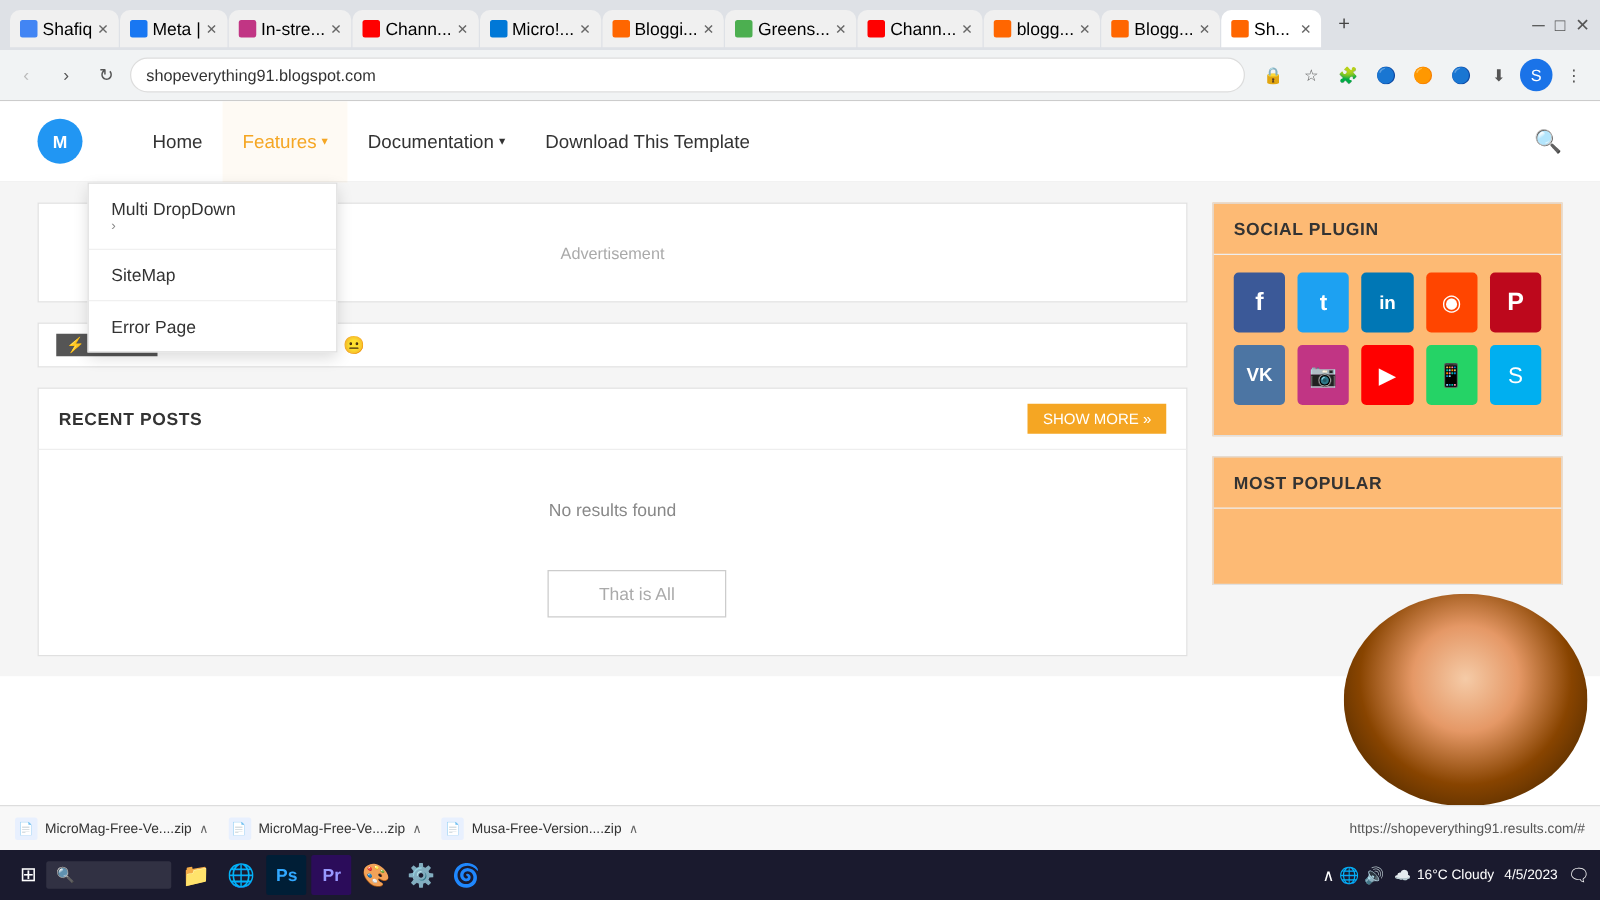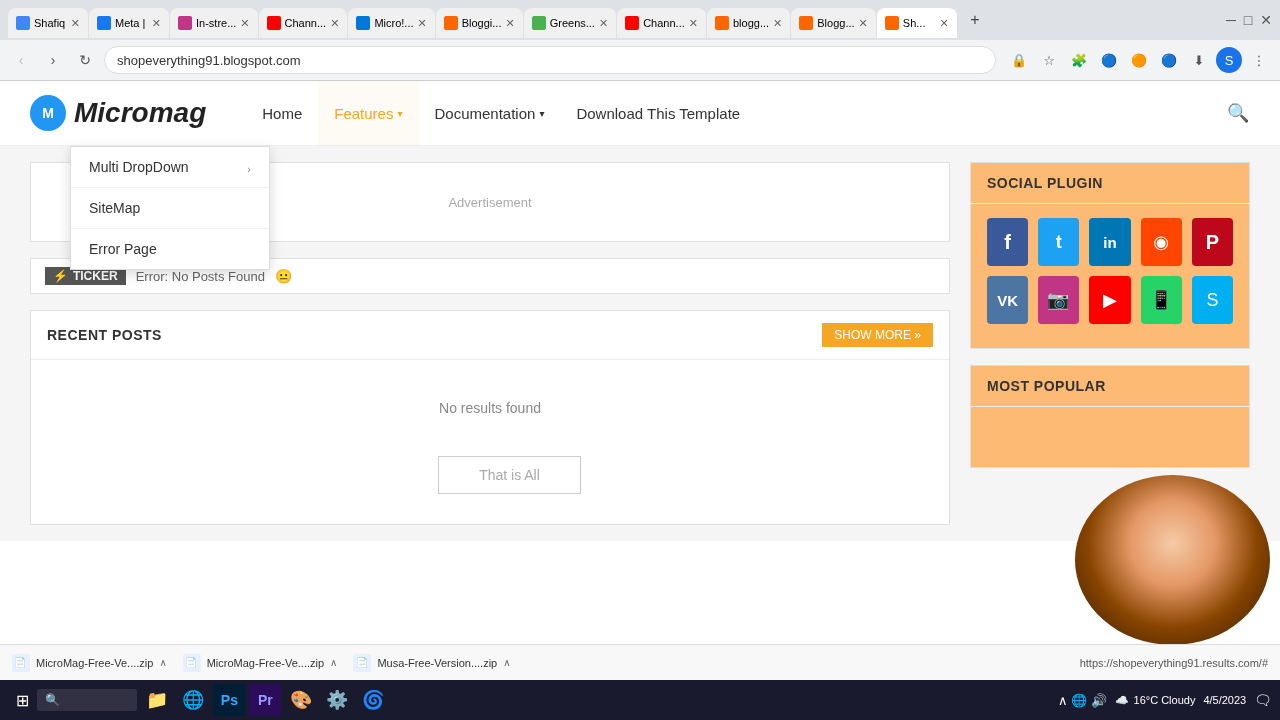--- a/index.html
+++ b/index.html
@@ -5,21 +5,21 @@
     * { margin: 0; padding: 0; box-sizing: border-box; }
     body { font-family: Arial, sans-serif; background: #f5f5f5; font-size: 14px; overflow: hidden; width: 1280px; height: 720px; }
 
     
     .browser-chrome { background: #dee1e6; width: 100%; }
     .browser-title-bar { display: flex; align-items: center; height: 40px; padding: 0 8px; gap: 4px; background: #dee1e6; }
     .browser-tabs { display: flex; align-items: flex-end; height: 36px; overflow: hidden; gap: 1px; }
     .browser-tab { display: flex; align-items: center; background: #f0f0f0; height: 30px; padding: 0 8px; border-radius: 8px 8px 0 0; font-size: 12px; max-width: 140px; min-width: 80px; gap: 4px; cursor: pointer; white-space: nowrap; overflow: hidden; }
     .browser-tab.active { background: #fff; }
     .browser-tab .tab-favicon { width: 14px; height: 14px; border-radius: 2px; flex-shrink: 0; }
-    .browser-tab .tab-title { overflow: hidden; text-overflow: ellipsis; font-size: 11px; }
+    .browser-tab .tab-title { overflow: hidden; text-overflow: ellipsis; font-size: 14px; }
     .browser-tab .tab-close { margin-left: auto; font-size: 11px; color: #666; flex-shrink: 0; }
     .tab-favicon-shafiq { background: #4285f4; }
     .tab-favicon-meta { background: #1877f2; }
     .tab-favicon-instr { background: #c13584; }
     .tab-favicon-chan { background: #ff0000; }
     .tab-favicon-micro { background: #0078d7; }
     .tab-favicon-blog { background: #ff6600; }
     .tab-favicon-green { background: #4caf50; }
     .new-tab-btn { width: 28px; height: 28px; border-radius: 50%; border: none; background: transparent; cursor: pointer; font-size: 16px; color: #444; display: flex; align-items: center; justify-content: center; }
     .browser-controls { background: #f1f3f4; padding: 6px 8px; display: flex; align-items: center; gap: 6px; border-bottom: 1px solid #ccc; }
@@ -39,21 +39,21 @@
     .logo-icon { width: 36px; height: 36px; background: #2196f3; border-radius: 50%; display: flex; align-items: center; justify-content: center; color: #fff; font-size: 14px; font-weight: bold; }
     .logo-text { font-size: 28px; font-weight: bold; color: #222; font-style: italic; }
     .nav-links { display: flex; align-items: center; gap: 0; flex: 1; }
     .nav-item { padding: 0 16px; height: 65px; display: flex; align-items: center; cursor: pointer; font-size: 15px; color: #333; position: relative; text-align: center; }
     .nav-item .caret { font-size: 10px; margin-left: 4px; }
     .nav-item.features-active { color: #f5a623; background: rgba(245,166,35,0.05); }
     .search-icon-nav { margin-left: auto; cursor: pointer; font-size: 18px; color: #555; }
 
     
     .dropdown { position: absolute; top: 65px; left: 70px; background: #fff; border: 1px solid #ddd; box-shadow: 0 4px 12px rgba(0,0,0,0.15); min-width: 200px; z-index: 999; }
-    .dropdown-item { padding: 12px 18px; display: flex; align-items: flex-end; justify-content: space-between; cursor: pointer; font-size: 14px; color: #333; border-bottom: 1px solid #f0f0f0; }
+    .dropdown-item { padding: 12px 18px; display: flex; align-items: flex-start; justify-content: space-between; cursor: pointer; font-size: 14px; color: #333; border-bottom: 1px solid #f0f0f0; flex-direction: column; }
     .dropdown-item:last-child { border-bottom: none; }
     .dropdown-arrow { font-size: 11px; color: #888; }
 
     
     .main-content { display: flex; gap: 20px; padding: 16px 30px; background: #f5f5f5; }
 
     
     .left-content { flex: 1; }
 
     
@@ -212,21 +212,20 @@
       <button class="browser-icon-btn">⋮</button>
     </div>
   </div>
 </div>
 
 <div class="page">
 
   <nav class="navbar">
     <div class="logo">
       <div class="logo-icon">M</div>
-      <span class="logo-text">Micromag</span>
     </div>
     <div class="nav-links">
       <div class="nav-item">
         <span>Home</span>
       </div>
       <div class="nav-item features-active">
         <span>Features</span>
         <span class="caret">▾</span>
       </div>
       <div class="nav-item">

